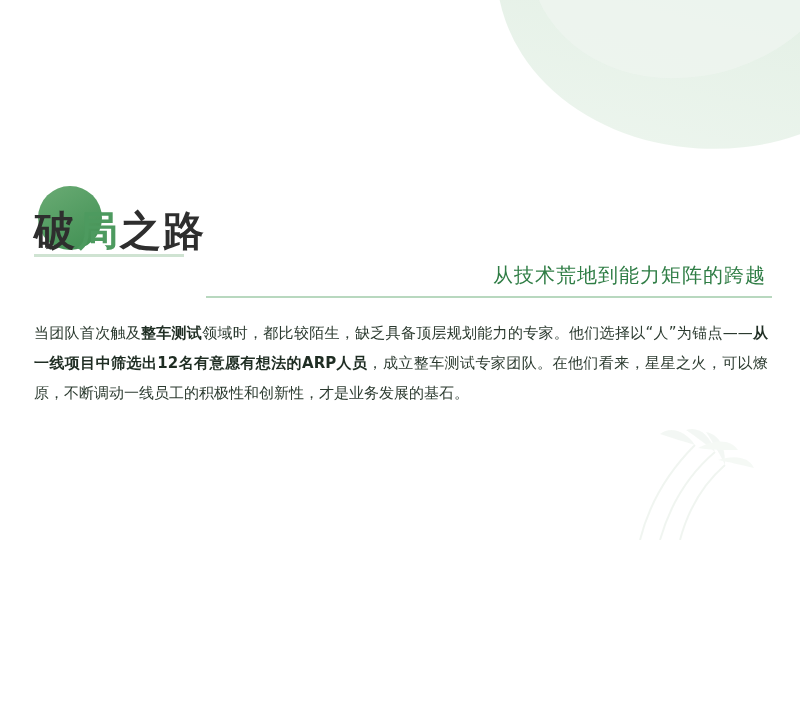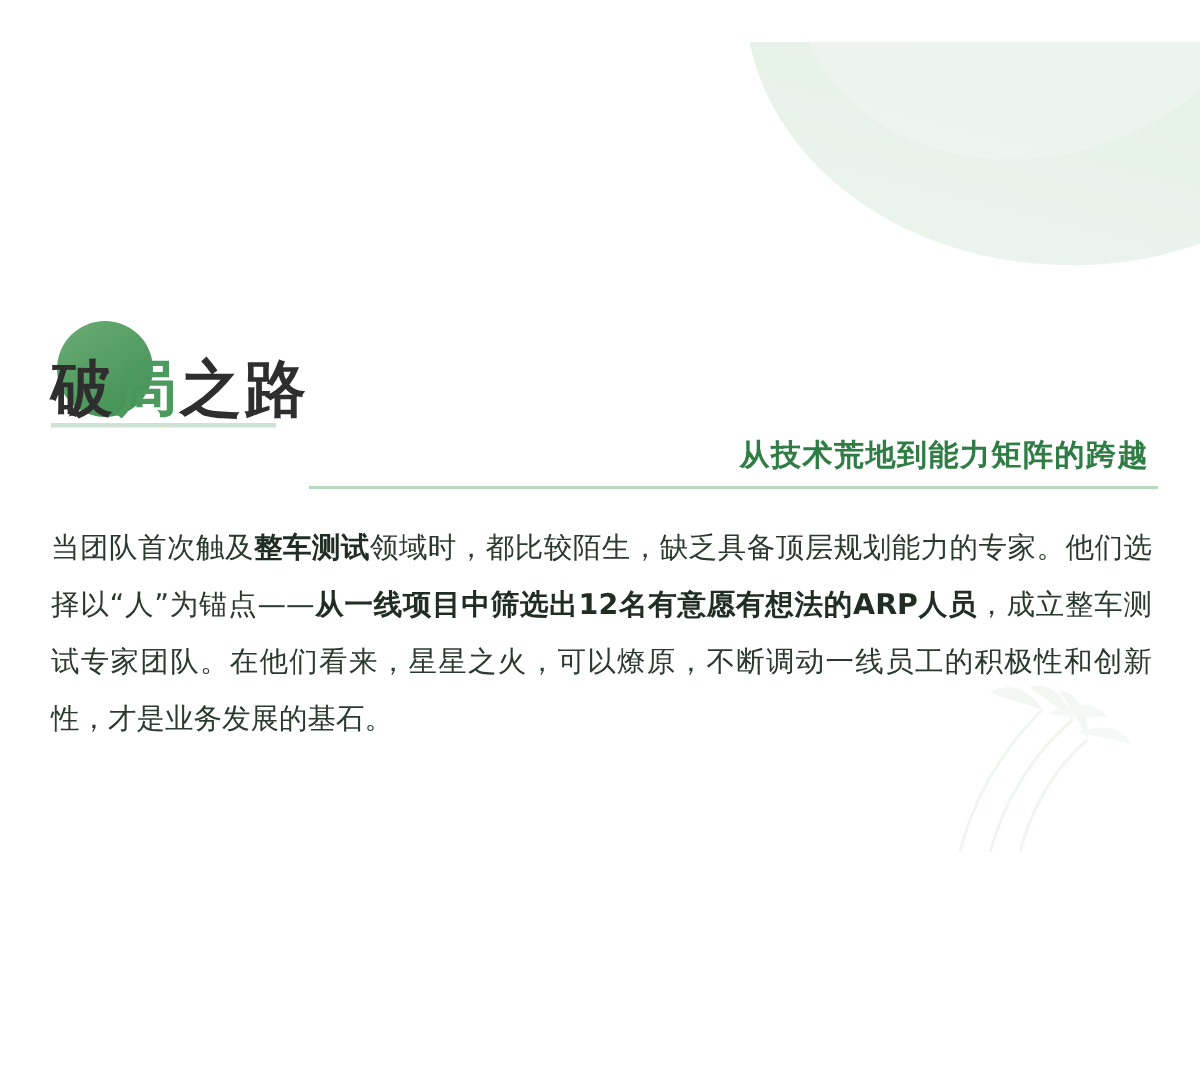--- a/index.html
+++ b/index.html
@@ -12,21 +12,20 @@
     background: #ffffff;
     font-family: "Liberation Sans", sans-serif;
     overflow: hidden;
   }
   .page {
     position: relative;
     width: 800px;
     height: 540px;
     background: #ffffff;
     overflow: hidden;
-    margin-top: 28px;
   }
 
   
   .top-blob {
     position: absolute;
     top: -150px;
     right: -120px;
     width: 420px;
     height: 300px;
     background: linear-gradient(200deg, #e9f3ea 0%, #e4f0e6 45%, #eef6ef 100%);
@@ -100,21 +99,21 @@
   .subhead-wrap {
     position: absolute;
     right: 34px;
     top: 262px;
     width: 560px;
     text-align: right;
   }
   .subhead {
     font-family: "DejaVu Sans", sans-serif;
     font-size: 20px;
-    font-weight: bold;
+    font-weight: normal;
     color: #2f7d45;
     letter-spacing: 1px;
     line-height: 1.3;
   }
   .subhead-rule {
     margin-top: 8px;
     margin-left: auto;
     width: 566px;
     height: 2px;
     background: #b8d8bf;
@@ -122,21 +121,21 @@
 
   
   .body-wrap {
     position: absolute;
     left: 34px;
     top: 318px;
     width: 734px;
   }
   .para {
     font-family: "DejaVu Sans", sans-serif;
-    font-size: 19px;
+    font-size: 15px;
     line-height: 2.0;
     color: #2b3a2f;
     text-align: justify;
     text-justify: inter-ideograph;
     margin: 0 0 14px 0;
   }
   .para b {
     font-weight: bold;
     color: #1f2d23;
   }

